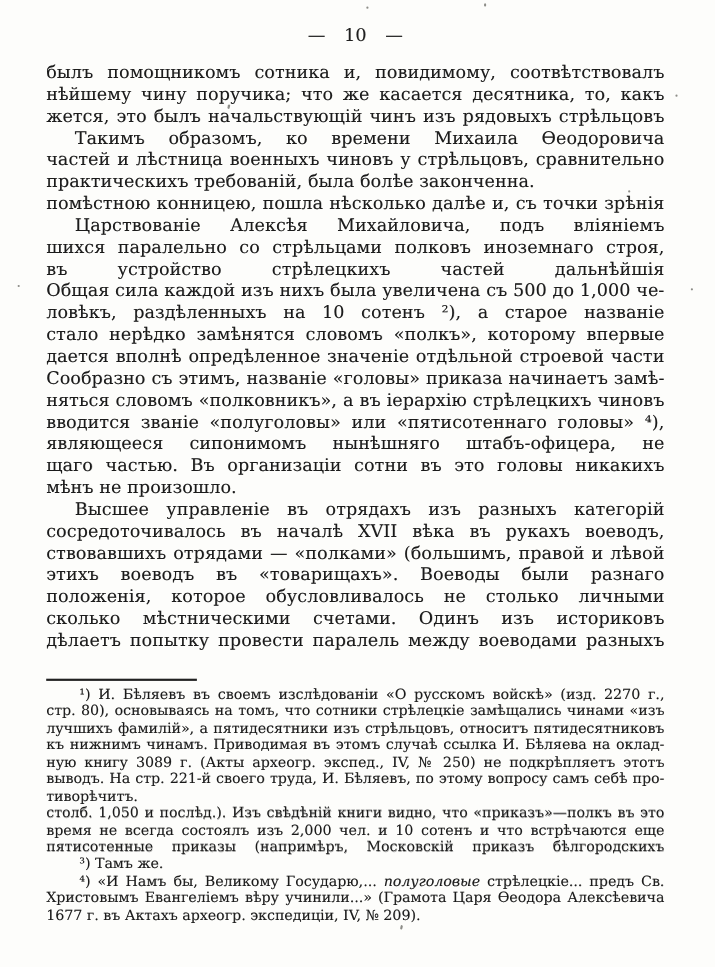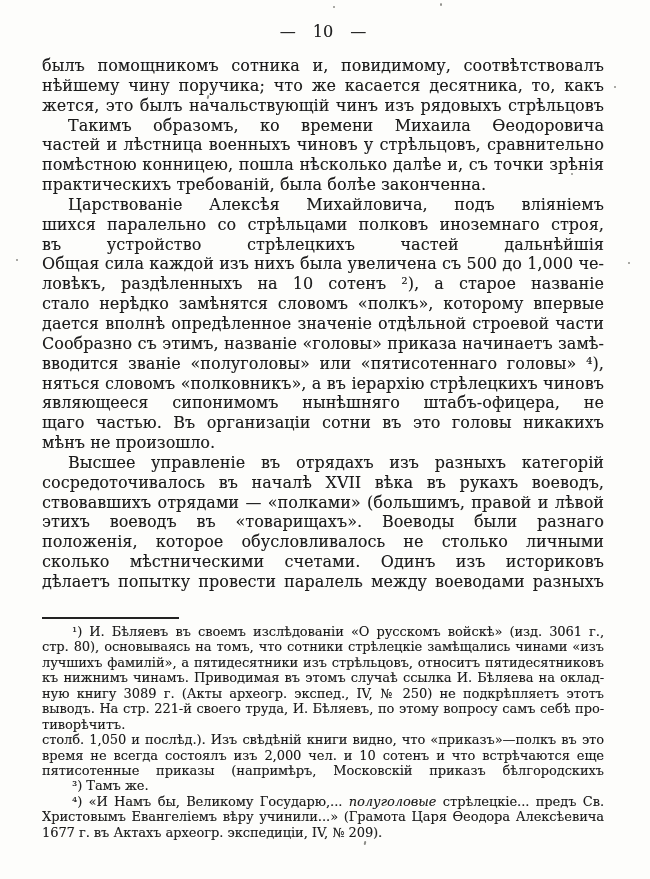--- a/index.html
+++ b/index.html
@@ -75,48 +75,48 @@
 <div class="page">
 
   <div class="pagenum">— 10 —</div>
 
   <div id="body-block" class="textblock">
       <div class="line">былъ помощникомъ сотника и, повидимому, соотвѣтствовалъ позд-</div>
       <div class="line">нѣйшему чину поручика; что же касается десятника, то, какъ ка-</div>
       <div class="line end">жется, это былъ начальствующій чинъ изъ рядовыхъ стрѣльцовъ ¹).</div>
       <div class="line ind">Такимъ образомъ, ко времени Михаила Ѳеодоровича организація</div>
       <div class="line">частей и лѣстница военныхъ чиновъ у стрѣльцовъ, сравнительно съ</div>
+      <div class="line end">практическихъ требованій, была болѣе законченна.</div>
       <div class="line">помѣстною конницею, пошла нѣсколько далѣе и, съ точки зрѣнія</div>
-      <div class="line end">практическихъ требованій, была болѣе законченна.</div>
       <div class="line ind">Царствованіе Алексѣя Михайловича, подъ вліяніемъ нарождав-</div>
       <div class="line">шихся паралельно со стрѣльцами полковъ иноземнаго строя, внесло</div>
       <div class="line">въ устройство стрѣлецкихъ частей дальнѣйшія усовершенствованія.</div>
       <div class="line">Общая сила каждой изъ нихъ была увеличена съ 500 до 1,000 че-</div>
       <div class="line">ловѣкъ, раздѣленныхъ на 10 сотенъ ²), а старое названіе «приказа»</div>
       <div class="line">стало нерѣдко замѣнятся словомъ «полкъ», которому впервые при-</div>
       <div class="line">дается вполнѣ опредѣленное значеніе отдѣльной строевой части ³).</div>
       <div class="line">Сообразно съ этимъ, названіе «головы» приказа начинаетъ замѣ-</div>
+      <div class="line">няться словомъ «полковникъ», а въ іерархію стрѣлецкихъ чиновъ</div>
       <div class="line">вводится званіе «полуголовы» или «пятисотеннаго головы» ⁴),</div>
-      <div class="line">няться словомъ «полковникъ», а въ іерархію стрѣлецкихъ чиновъ</div>
       <div class="line">являющееся сипонимомъ нынѣшняго штабъ-офицера, не командую-</div>
       <div class="line">щаго частью. Въ организаціи сотни въ это головы никакихъ пере-</div>
       <div class="line end">мѣнъ не произошло.</div>
       <div class="line ind">Высшее управленіе въ отрядахъ изъ разныхъ категорій войскъ</div>
       <div class="line">сосредоточивалось въ началѣ XVII вѣка въ рукахъ воеводъ, началь-</div>
       <div class="line">ствовавшихъ отрядами — «полками» (большимъ, правой и лѣвой руки,</div>
       <div class="line">этихъ воеводъ въ «товарищахъ». Воеводы были разнаго служебнаго</div>
       <div class="line">положенія, которое обусловливалось не столько личными заслугами,</div>
       <div class="line">сколько мѣстническими счетами. Одинъ изъ историковъ (Татищевъ)</div>
       <div class="line">дѣлаетъ попытку провести паралель между воеводами разныхъ сте-</div>
     </div>
 
   <div class="fn-rule"></div>
 
   <div id="fn-block" class="textblock">
-      <div class="line ind">¹) И. Бѣляевъ въ своемъ изслѣдованіи «О русскомъ войскѣ» (изд. 3061 г.,</div>
+      <div class="line ind">¹) И. Бѣляевъ въ своемъ изслѣдованіи «О русскомъ войскѣ» (изд. 2270 г.,</div>
       <div class="line">стр. 80), основываясь на томъ, что сотники стрѣлецкіе замѣщались чинами «изъ</div>
       <div class="line">лучшихъ фамилій», а пятидесятники изъ стрѣльцовъ, относитъ пятидесятниковъ</div>
       <div class="line">къ нижнимъ чинамъ. Приводимая въ этомъ случаѣ ссылка И. Бѣляева на оклад-</div>
       <div class="line">ную книгу 3089 г. (Акты археогр. экспед., IV, № 250) не подкрѣпляетъ этотъ</div>
       <div class="line">выводъ. На стр. 221-й своего труда, И. Бѣляевъ, по этому вопросу самъ себѣ про-</div>
       <div class="line end">тиворѣчитъ.</div>
       <div class="line">столб. 1,050 и послѣд.). Изъ свѣдѣній книги видно, что «приказъ»—полкъ въ это</div>
       <div class="line">время не всегда состоялъ изъ 2,000 чел. и 10 сотенъ и что встрѣчаются еще</div>
       <div class="line end">пятисотенные приказы (напримѣръ, Московскій приказъ бѣлгородскихъ стрѣльцовъ).</div>
       <div class="line ind end">³) Тамъ же.</div>

